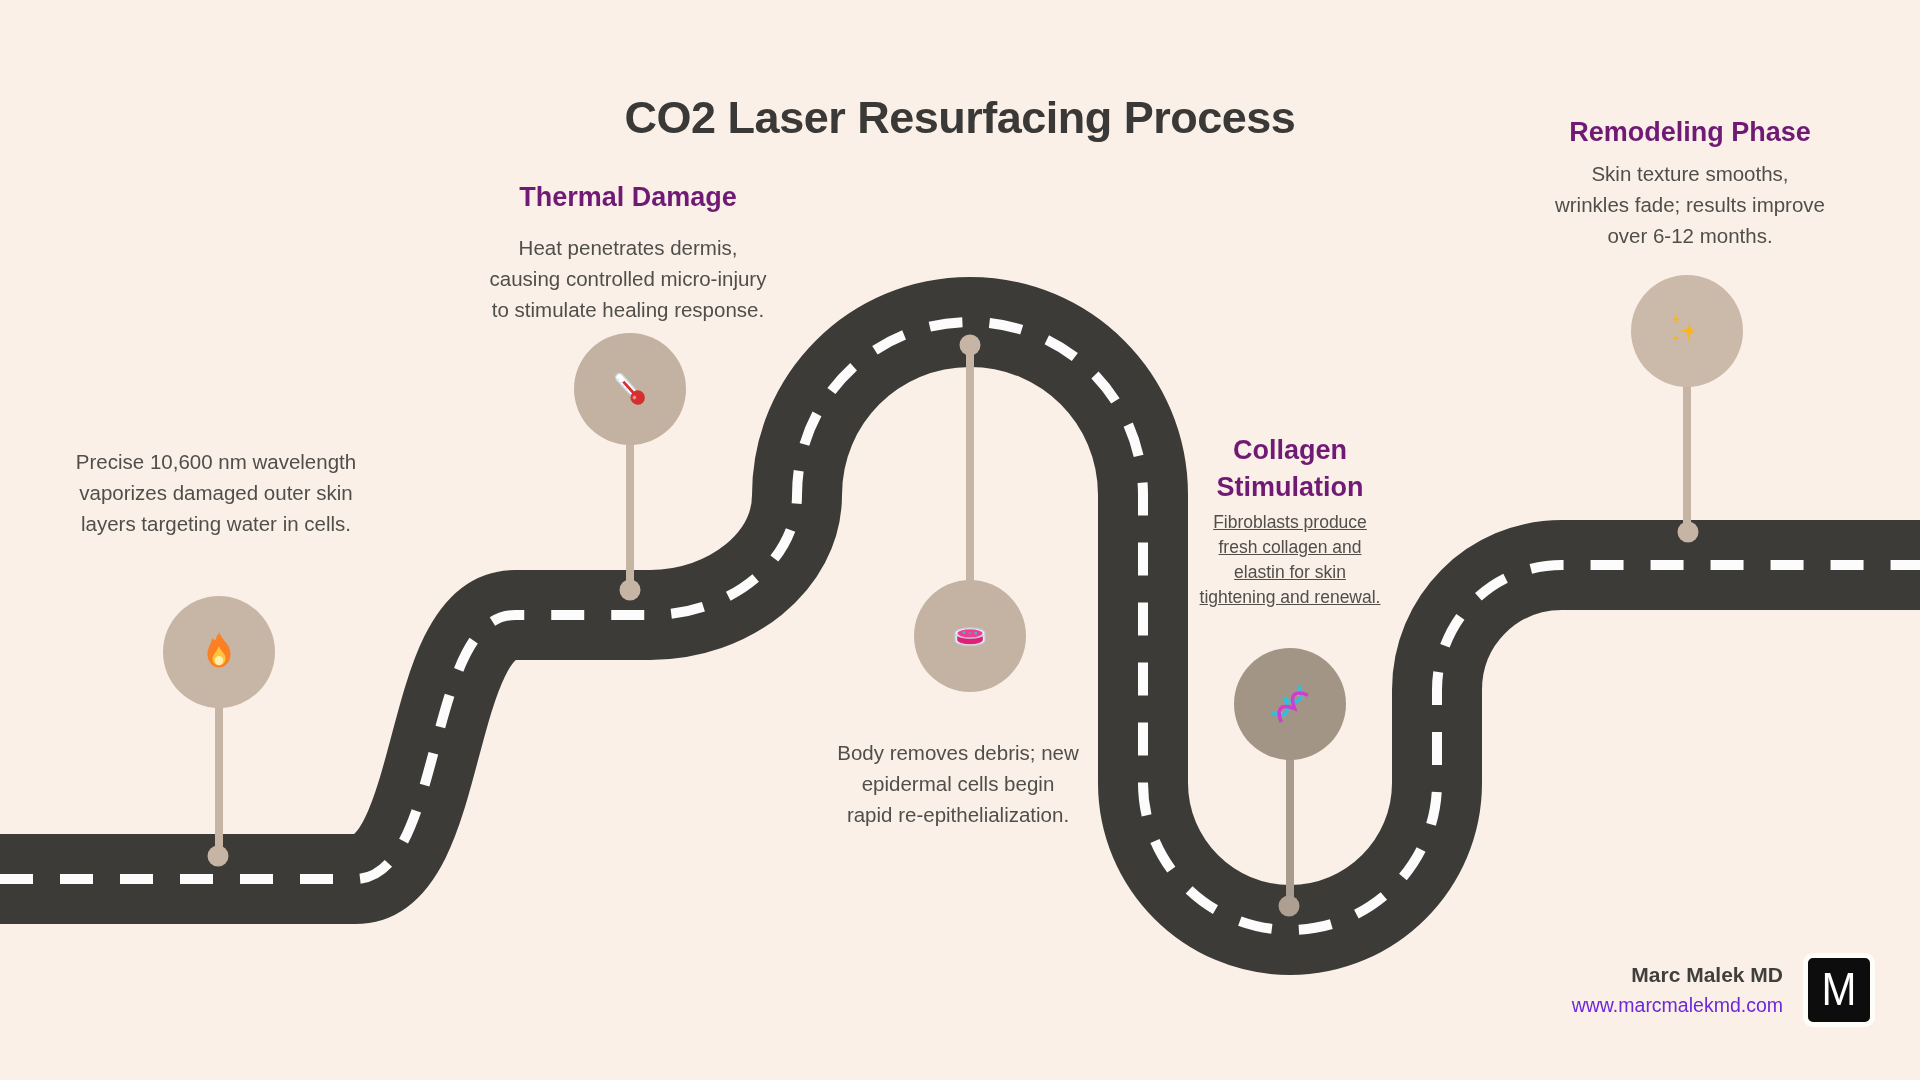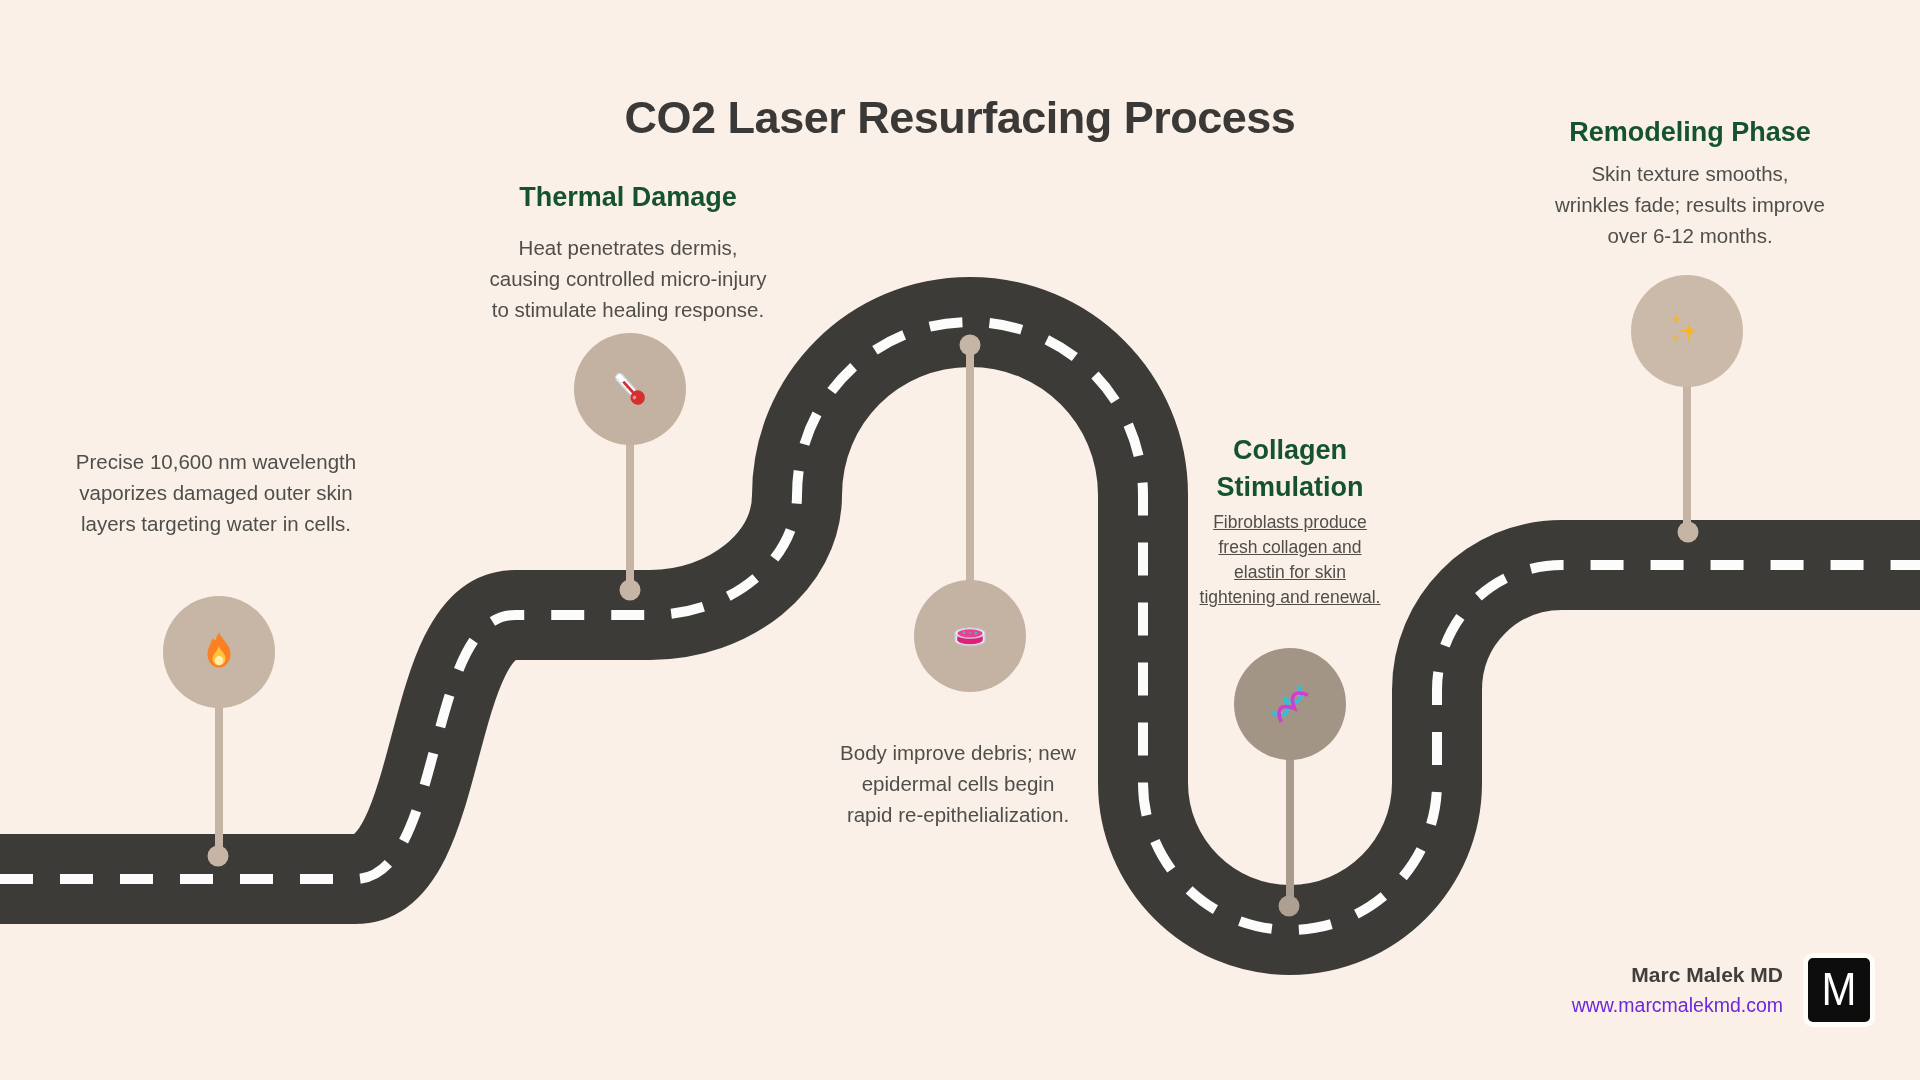--- a/index.html
+++ b/index.html
@@ -12,21 +12,21 @@
   }
   #scene{position:absolute;left:0;top:0;}
   .title{
     position:absolute;left:0;top:62px;width:1920px;
     text-align:center;
     font-size:45px;font-weight:700;color:#3a3937;
     letter-spacing:-0.5px;
   }
   .phase{position:absolute;text-align:center;}
   .phase h2{
-    margin:0;font-size:27px;line-height:37px;font-weight:700;color:#14532d;
+    margin:0;font-size:27px;line-height:37px;font-weight:700;color:#701a75;
   }
   .phase p{
     margin:16px 0 0 0;font-size:20.5px;line-height:31px;color:#504e4b;
     white-space:pre-line;
   }
   .phase-1{left:46px;top:430px;width:340px;}
   .phase-2{left:458px;top:179px;width:340px;}
   .phase-3{left:788px;top:721px;width:340px;}
   .phase-4{left:1170px;top:432px;width:240px;}
   .phase-4 p{font-size:17.5px;line-height:25px;margin-top:4px;text-decoration:underline;}
@@ -126,21 +126,21 @@
 vaporizes damaged outer skin
 layers targeting water in cells.</p>
 </div>
 <div class="phase phase-2">
   <h2>Thermal Damage</h2>
   <p>Heat penetrates dermis,
 causing controlled micro-injury
 to stimulate healing response.</p>
 </div>
 <div class="phase phase-3">
-  <p>Body improve debris; new
+  <p>Body removes debris; new
 epidermal cells begin
 rapid re-epithelialization.</p>
 </div>
 <div class="phase phase-4">
   <h2>Collagen Stimulation</h2>
   <p>Fibroblasts produce
 fresh collagen and
 elastin for skin
 tightening and renewal.</p>
 </div>

